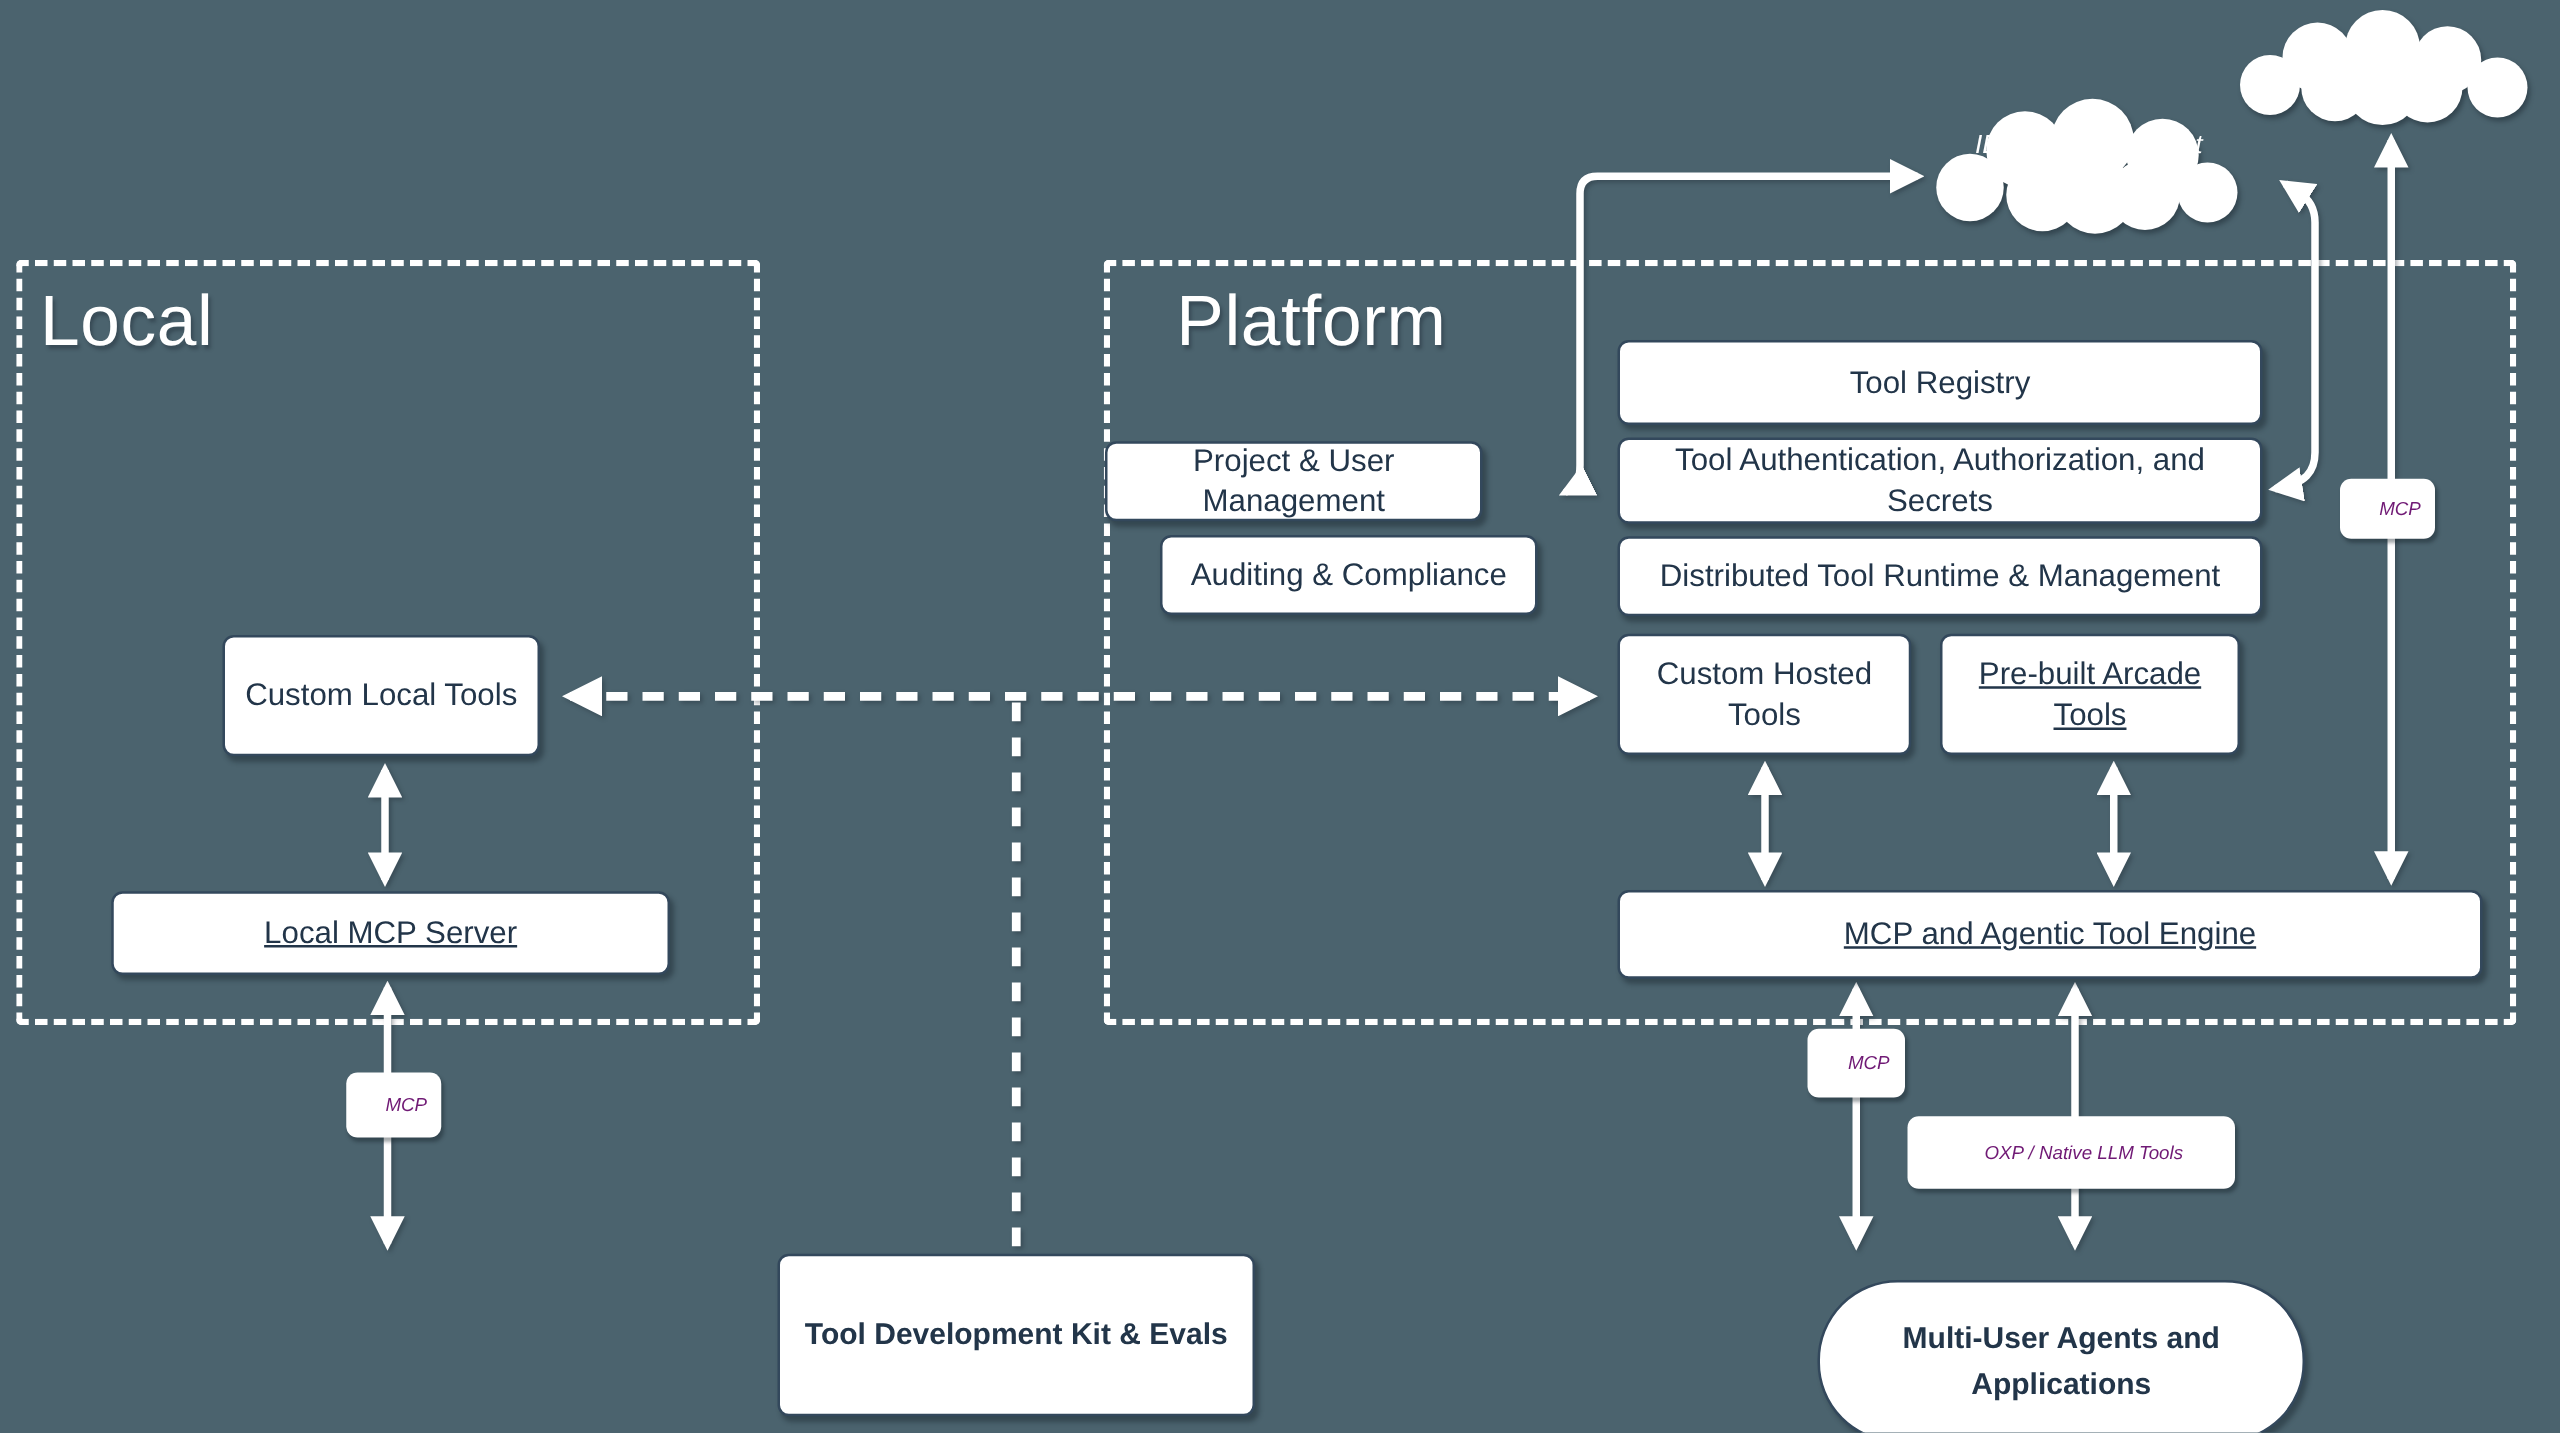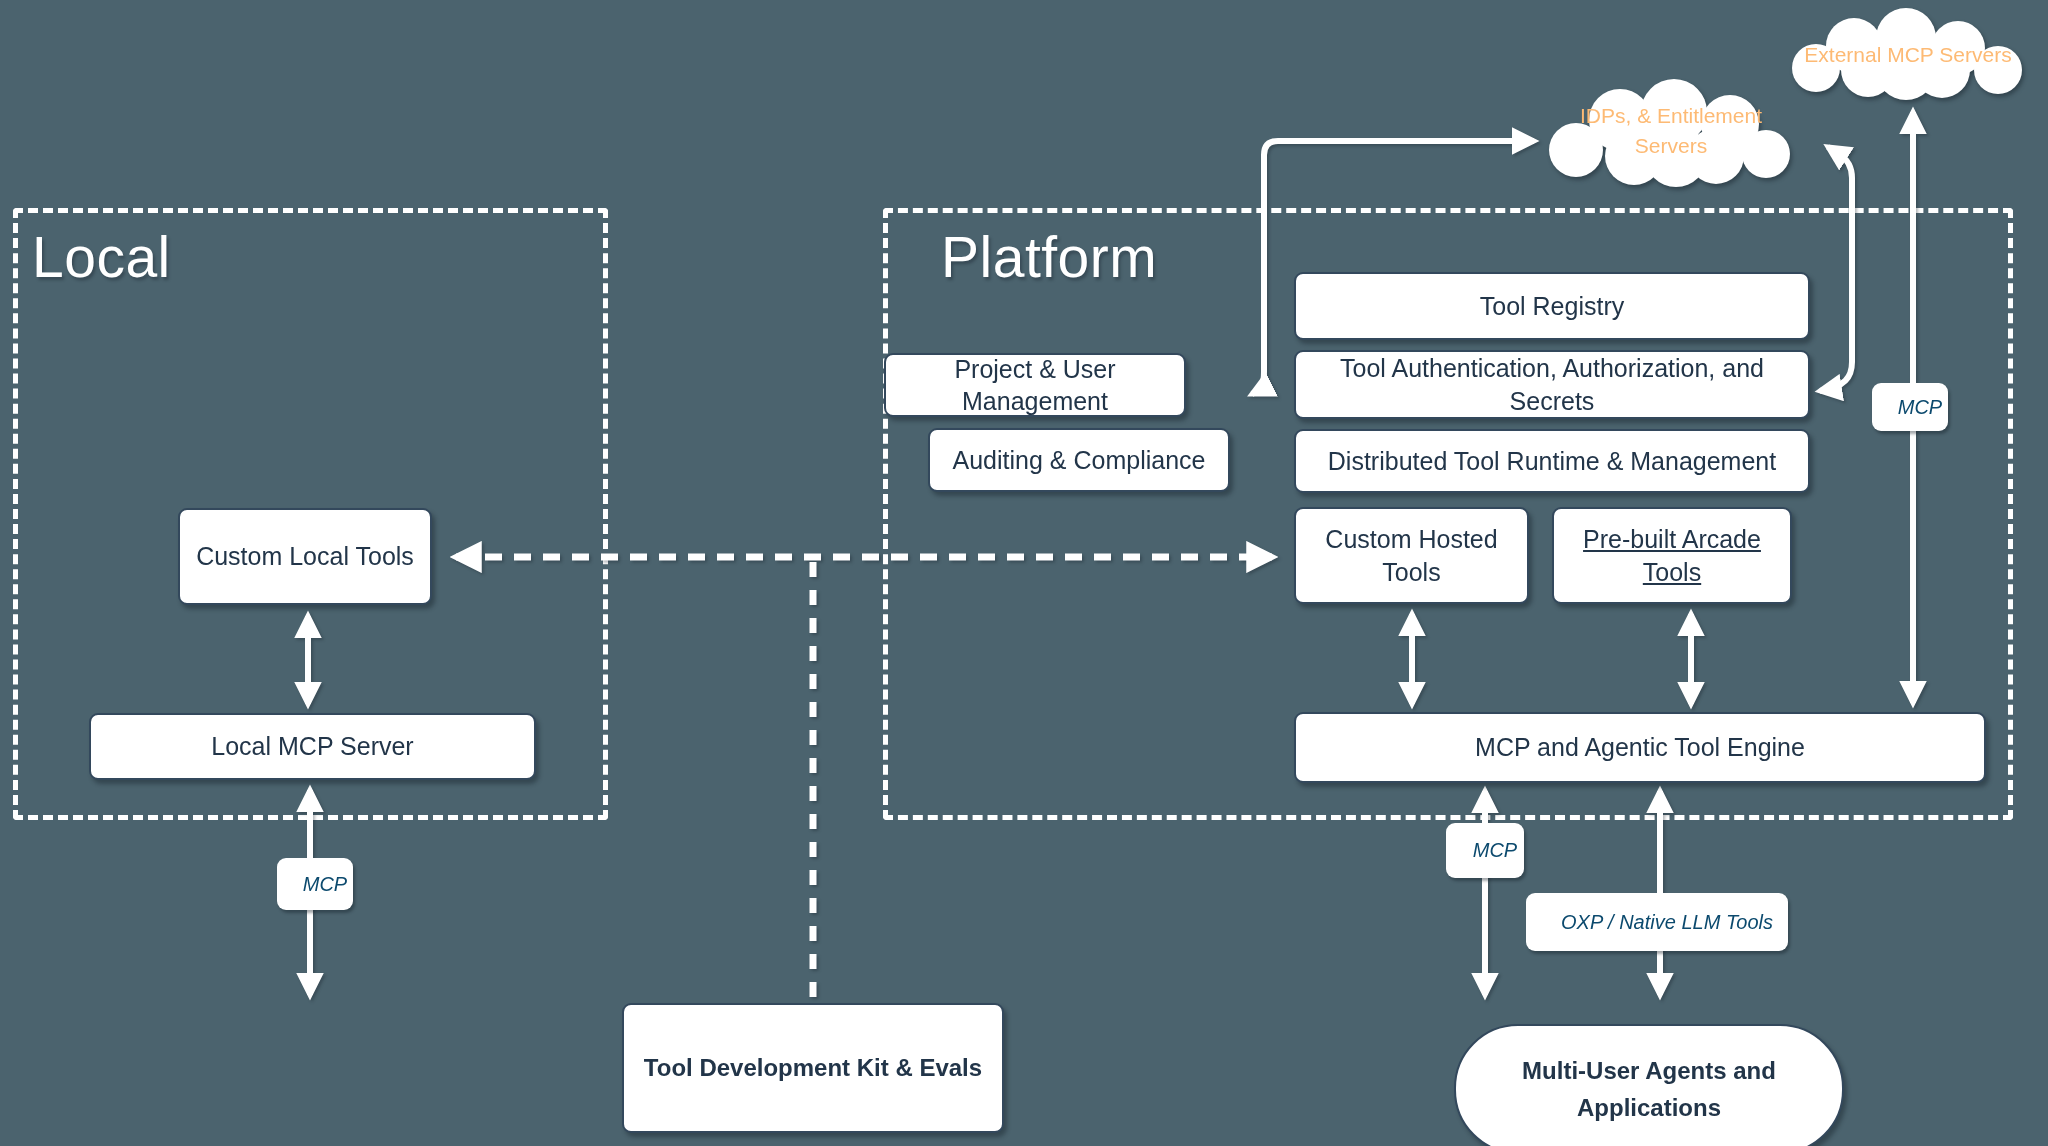--- a/index.html
+++ b/index.html
@@ -40,49 +40,49 @@
     justify-content:center;
     text-align:center;
     color:#223549;
     font-size:25px;
     font-weight:400;
     z-index:3;
     line-height:1.3;
     padding:0 10px;
     box-sizing:border-box;
   }
-  .node.big{font-size:25px;}
+  .node.big{font-size:25px;text-decoration:underline;}
   .node.bold{font-size:24px;font-weight:700;line-height:1.55;}
   .node.pill{border-radius:64px;}
 
   
   .chip{
     position:absolute;
     background:#ffffff;
     border-radius:9px;
     box-shadow:2px 3px 3px rgba(15,25,35,.38);
     display:flex;
     align-items:center;
     justify-content:center;
-    color:#0c4a6e;
-    font-size:20px;
+    color:#701a75;
+    font-size:15px;
     font-style:italic;
     font-weight:400;
     z-index:4;
     box-sizing:border-box;
     padding-left:20px;
   }
 
   
   .cloud{position:absolute;z-index:2;}
   .cloud svg{display:block;filter:drop-shadow(2px 3px 2px rgba(20,30,40,.45));}
   .cloud-label{
     position:absolute;left:0;top:0;width:100%;height:100%;
     display:flex;flex-direction:column;align-items:center;justify-content:center;
-    color:#fdba74;font-size:21px;font-weight:400;
+    color:#ffffff;font-size:21px;font-style:italic;font-weight:400;
     text-align:center;line-height:1.45;z-index:3;
   }
 
   
   svg.arrows{
     position:absolute;left:0;top:0;z-index:1;
     filter:drop-shadow(2px 2px 1.5px rgba(20,30,40,.33));
   }
 </style>
 </head>

